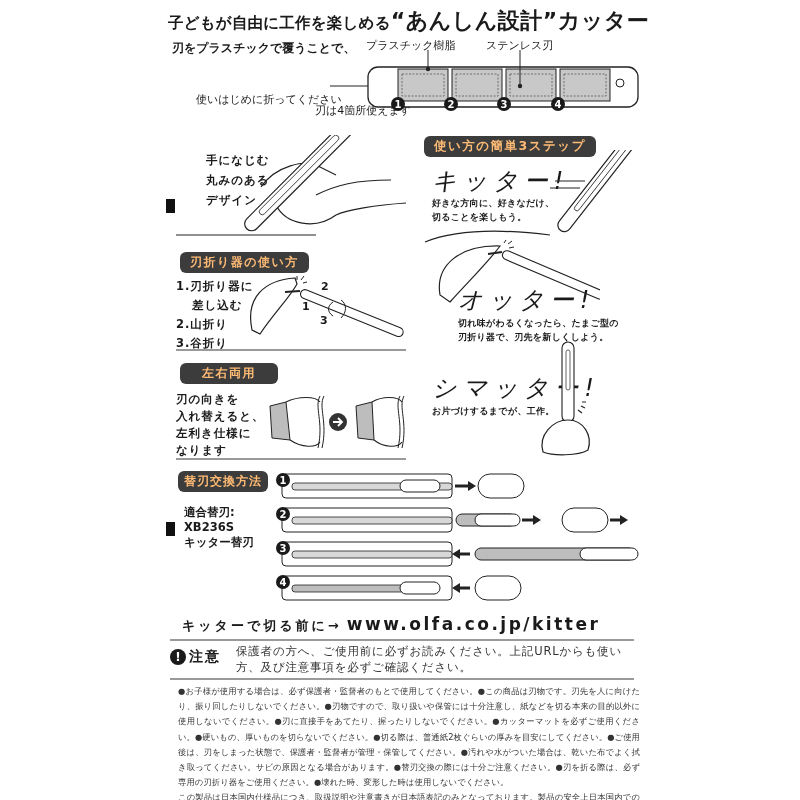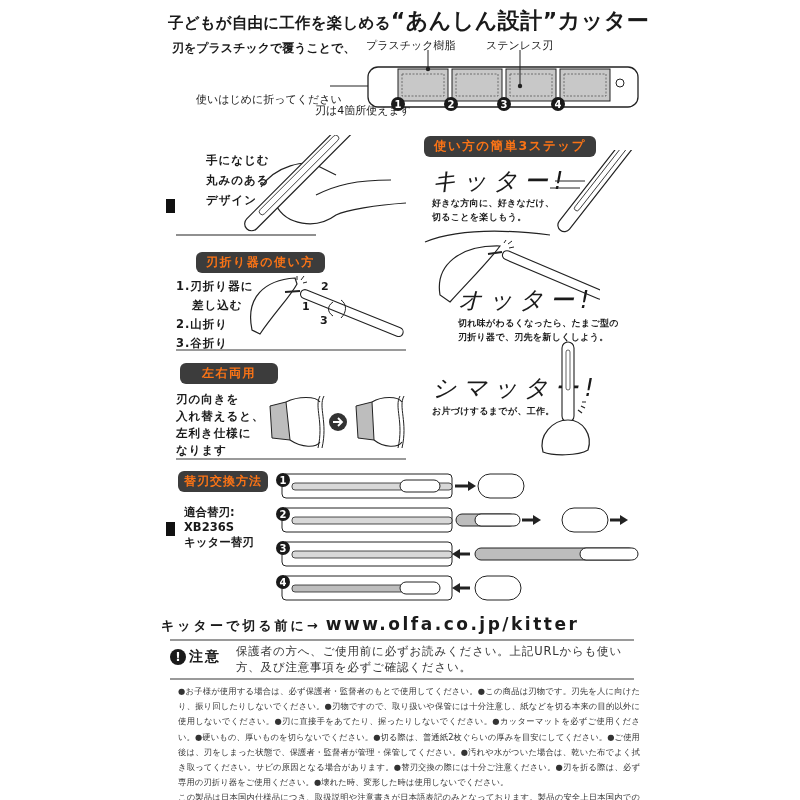--- a/index.html
+++ b/index.html
@@ -12,31 +12,31 @@
   #title .sub { font-size: 15.5px; font-weight: bold; letter-spacing: 0.2px; }
   #title .main { font-size: 22px; font-weight: bold; letter-spacing: 0.5px; }
 
   
   .blade-text { font-size: 12px; font-weight: bold; line-height: 19px; }
   .label-sm { font-size: 11px; }
   .numcircle { width: 14px; height: 14px; border-radius: 50%; background: #1a1a1a; color: #fff;
     font-size: 10px; font-weight: bold; display: flex; align-items: center; justify-content: center; }
 
   
-  .pill { background: #3c3c3c; color: #f97316; font-size: 12px; font-weight: bold; border-radius: 6px;
+  .pill { background: #3c3c3c; color: #fdba74; font-size: 12px; font-weight: bold; border-radius: 6px;
     padding: 2px 10px; letter-spacing: 1.5px; white-space: nowrap; }
 
   .step-text { font-size: 11.5px; font-weight: bold; line-height: 19px; letter-spacing: 1px; }
   .hand { font-family: "DejaVu Sans", sans-serif; font-size: 24px; font-weight: 300; letter-spacing: 6px; font-style: italic; }
   .desc-sm { font-size: 9px; font-weight: bold; line-height: 14px; letter-spacing: 0.3px; }
 
   .hr { height: 2px; background: #9a9a9a; }
 
   
-  #url-line { left: 161px; top: 614px; white-space: nowrap; }
+  #url-line { left: 182px; top: 614px; white-space: nowrap; }
   #url-line .jp { font-size: 13px; font-weight: bold; letter-spacing: 3px; }
   #url-line .url { font-size: 17px; font-weight: bold; letter-spacing: 2.5px; }
 
   
   #caution-label { left: 170px; top: 648px; font-size: 14px; font-weight: bold; display: flex; align-items: center; gap: 3px; letter-spacing: 2px; }
   .excl { width: 16px; height: 16px; border-radius: 50%; background: #1a1a1a; color: #fff; font-size: 12px; font-weight: bold; display: flex; align-items: center; justify-content: center; letter-spacing: 0; }
   #caution-text { left: 236px; top: 643px; width: 400px; font-size: 11.5px; line-height: 16px; letter-spacing: 0.8px; color: #333; }
 
   #fine { left: 178px; top: 684px; width: 462px; font-size: 8.3px; line-height: 15.2px; color: #333; text-align: justify; letter-spacing: 0.1px; }
 
@@ -127,21 +127,21 @@
 
 <div class="abs hand" style="left:432px; top:372px;">シマッター!</div>
 <div class="abs desc-sm" style="left:432px; top:404px;">お片づけするまでが、工作。</div>
 <svg class="abs" style="left:538px; top:340px;" width="60" height="120">
   <rect x="24" y="2" width="12" height="80" rx="6" fill="#fff" stroke="#222" stroke-width="1.1"></rect>
   <rect x="28" y="10" width="4" height="40" rx="2" fill="none" stroke="#222" stroke-width="0.7"></rect>
   <path d="M5 112 C0 95, 15 80, 30 80 C45 80, 55 95, 50 110 C40 116, 15 116, 5 112 Z" fill="#fff" stroke="#222" stroke-width="1.2"></path>
   <path d="M40 70 L44 73 M43 66 L47 68 M44 62 L48 62" stroke="#222" stroke-width="1.2"></path>
 </svg>
 
-<div class="abs pill" style="left:196px; top:252px;">刃折り器の使い方</div>
+<div class="abs pill" style="left:180px; top:252px;">刃折り器の使い方</div>
 <div class="abs step-text" style="left:176px; top:277px; line-height:19px;">
   <div>1.刃折り器に</div>
   <div style="padding-left:16px;">差し込む</div>
   <div>2.山折り</div>
   <div>3.谷折り</div>
 </div>
 <svg class="abs" style="left:245px; top:272px;" width="165" height="75">
   <path d="M50 6 C20 8, 0 25, 7 58 L15 62 C30 40, 45 25, 52 12 Z" fill="#fff" stroke="#222" stroke-width="1.2"></path>
   <line x1="40" y1="20" x2="55" y2="19" stroke="#222" stroke-width="2"></line>
   <path d="M52 8 L52 4 M56 8 L59 4 M58 11 L62 10" stroke="#222" stroke-width="1"></path>

